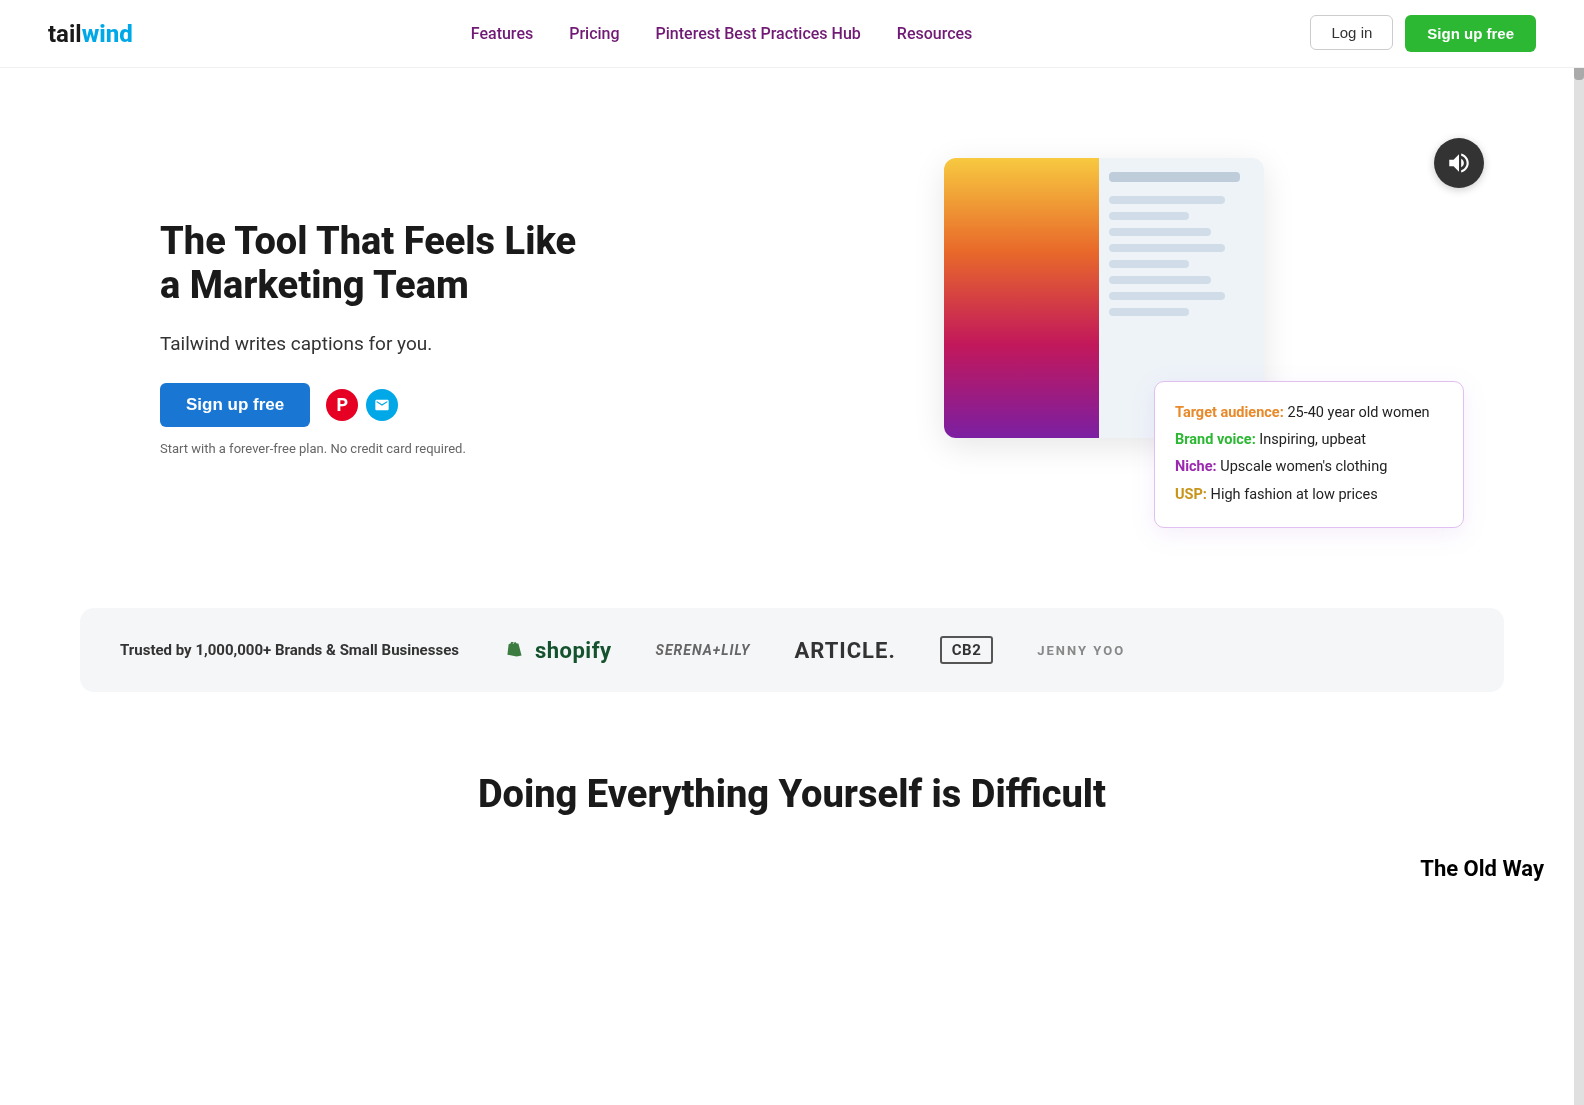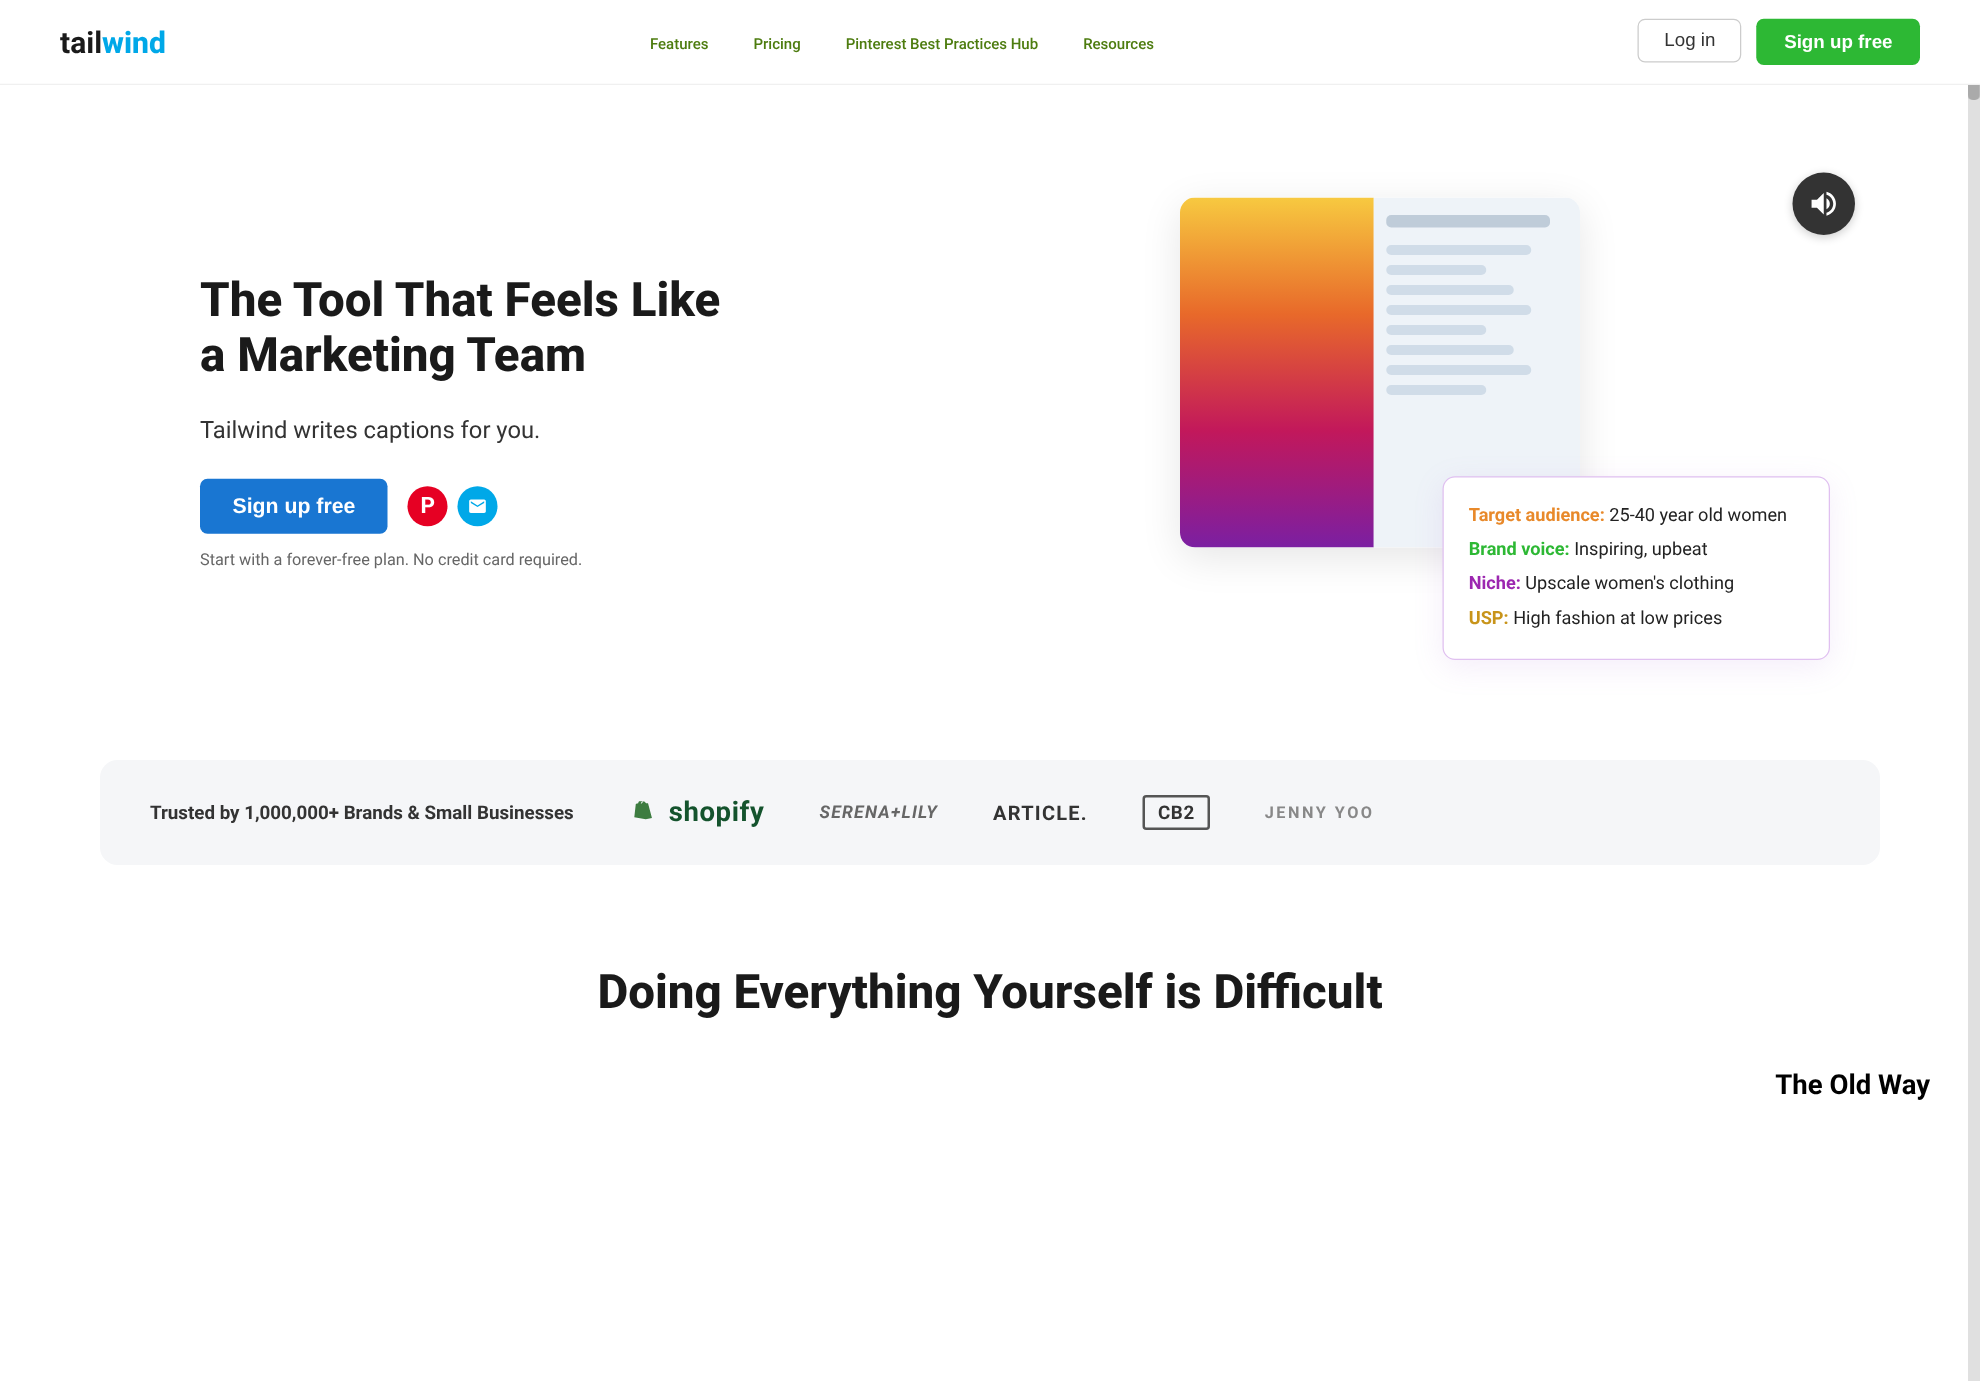--- a/index.html
+++ b/index.html
@@ -29,22 +29,22 @@
       text-align: center;
     }
     .nav-links {
       display: flex;
       align-items: center;
       gap: 36px;
       list-style: none;
     }
     .nav-links a {
       text-decoration: none;
-      color: #4d7c0f;
-      font-size: 12px;
+      color: #701a75;
+      font-size: 16px;
       font-weight: 500;
     }
     .nav-actions {
       display: flex;
       align-items: flex-start;
       gap: 12px;
     }
     .btn-login {
       border: 1.5px solid #ccc;
       background: #fff;
@@ -238,21 +238,21 @@
     }
     .brand-logo {
       font-size: 15px;
       font-weight: 700;
       color: #555;
       letter-spacing: 0.5px;
       white-space: nowrap;
     }
     .brand-logo.shopify { color: #14532d; font-size: 22px; }
     .brand-logo.serena { font-style: italic; color: #666; letter-spacing: 1px; font-size: 14px; }
-    .brand-logo.article { color: #333; font-size: 16px; letter-spacing: 1px; }
+    .brand-logo.article { color: #333; font-size: 22px; letter-spacing: 1px; }
     .brand-logo.cb2 { border: 2px solid #555; padding: 3px 10px; border-radius: 3px; color: #333; }
     .brand-logo.jenny { color: #888; letter-spacing: 2px; font-size: 13px; text-transform: uppercase; }
 
     
     .doing-section {
       padding: 80px 40px 40px;
       text-align: center;
     }
     .doing-title {
       font-size: 38px;

